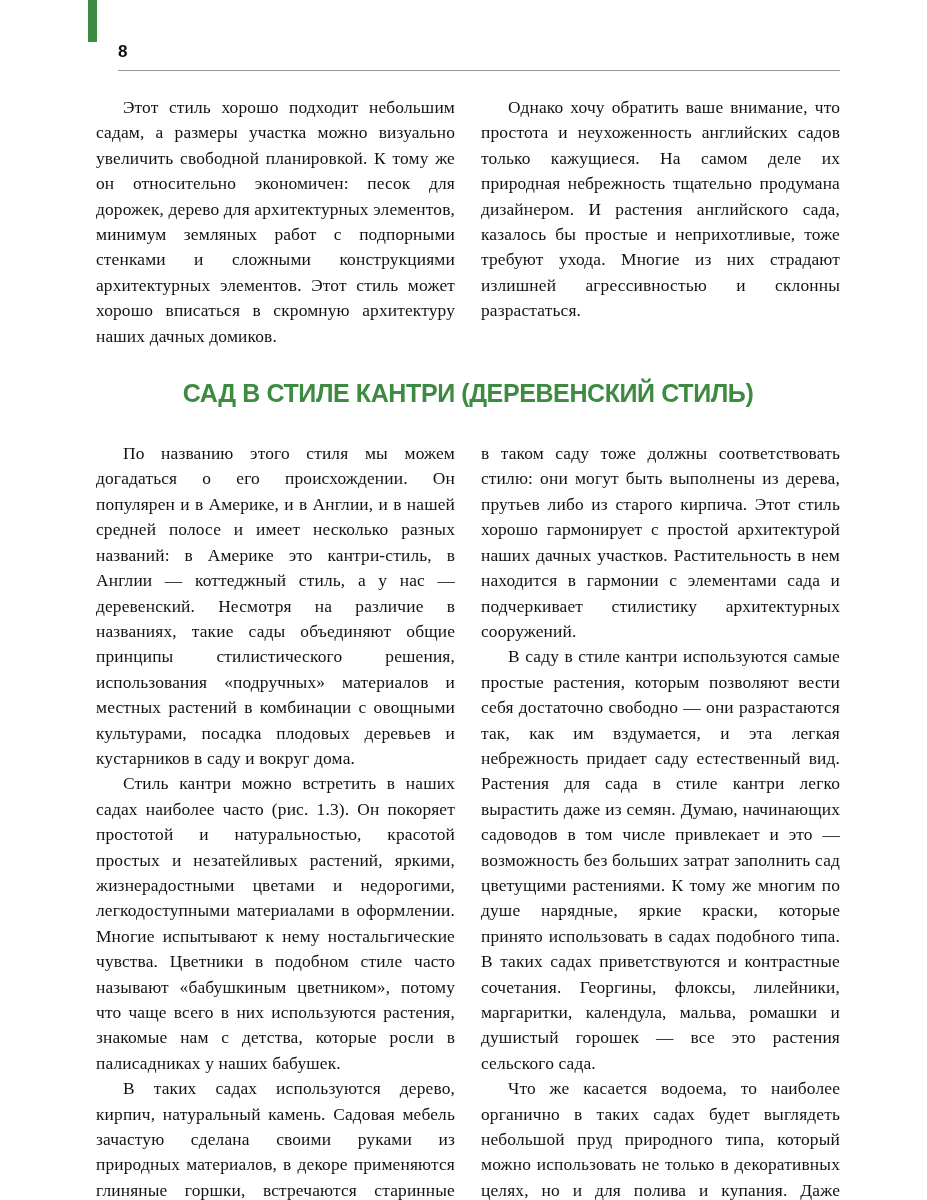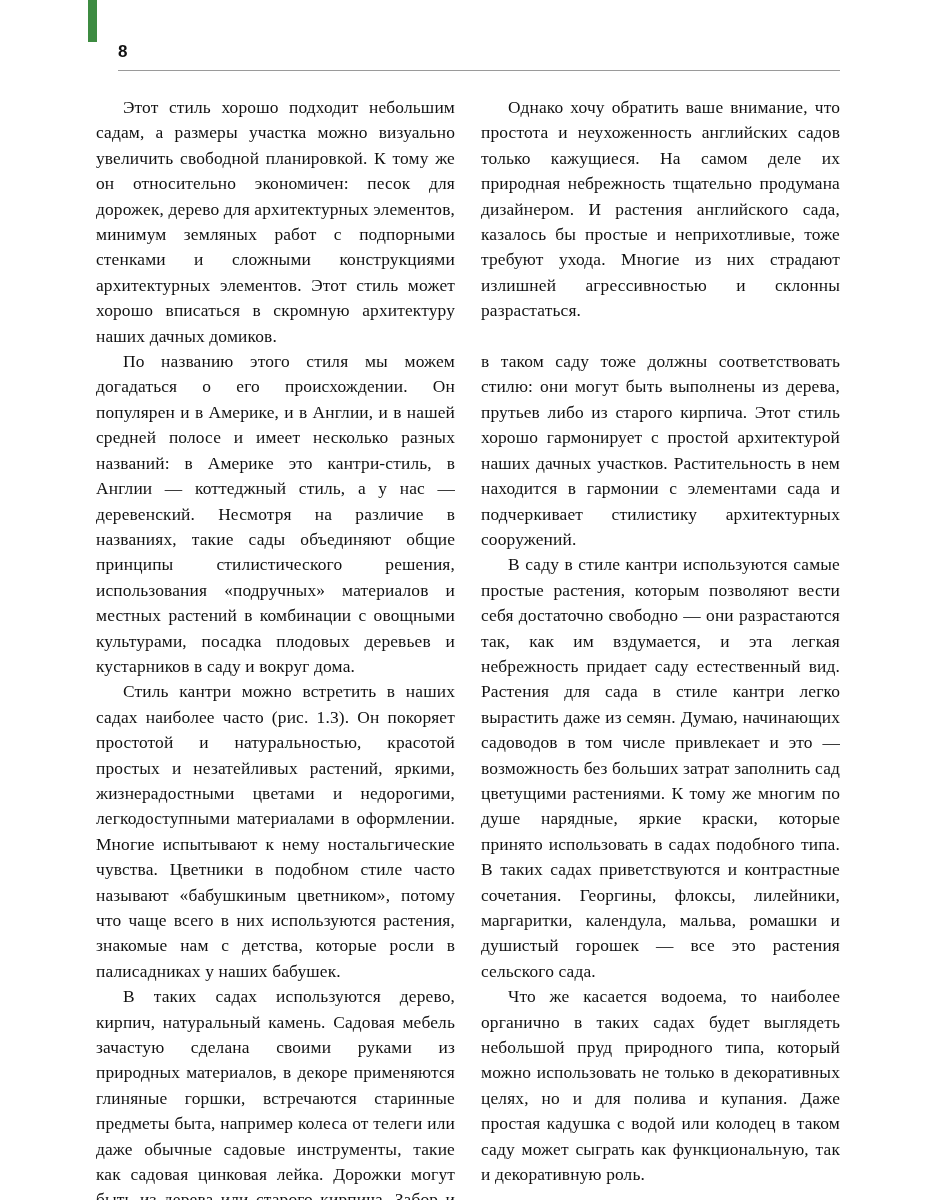--- a/index.html
+++ b/index.html
@@ -97,20 +97,21 @@
 
   <section class="two-col intro">
     <div class="col">
       <p class="indent">Этот стиль хорошо подходит небольшим садам, а размеры участка можно визуально увеличить свободной планировкой. К тому же он относительно экономичен: песок для дорожек, дерево для архитектурных элементов, минимум земляных работ с подпорными стенками и сложными конструкциями архитектурных элементов. Этот стиль может хорошо вписаться в скромную архитектуру наших дачных домиков.</p>
     </div>
     <div class="col">
       <p class="indent">Однако хочу обратить ваше внимание, что простота и неухоженность английских садов только кажущиеся. На самом деле их природная небрежность тщательно продумана дизайнером. И растения английского сада, казалось бы простые и неприхотливые, тоже требуют ухода. Многие из них страдают излишней агрессивностью и склонны разрастаться.</p>
     </div>
   </section>
 
+  <h1 class="section-heading">САД В СТИЛЕ КАНТРИ (ДЕРЕВЕНСКИЙ СТИЛЬ)</h1>
 
   <section class="two-col">
     <div class="col">
       <p class="indent">По названию этого стиля мы можем догадаться о его происхождении. Он популярен и в Америке, и в Англии, и в нашей средней полосе и имеет несколько разных названий: в Америке это кантри-стиль, в Англии — коттеджный стиль, а у нас — деревенский. Несмотря на различие в названиях, такие сады объединяют общие принципы стилистического решения, использования «подручных» материалов и местных растений в комбинации с овощными культурами, посадка плодовых деревьев и кустарников в саду и вокруг дома.</p>
       <p class="indent">Стиль кантри можно встретить в наших садах наиболее часто (рис. 1.3). Он покоряет простотой и натуральностью, красотой простых и незатейливых растений, яркими, жизнерадостными цветами и недорогими, легкодоступными материалами в оформлении. Многие испытывают к нему ностальгические чувства. Цветники в подобном стиле часто называют «бабушкиным цветником», потому что чаще всего в них используются растения, знакомые нам с детства, которые росли в палисадниках у наших бабушек.</p>
       <p class="indent">В таких садах используются дерево, кирпич, натуральный камень. Садовая мебель зачастую сделана своими руками из природных материалов, в декоре применяются глиняные горшки, встречаются старинные предметы быта, например колеса от телеги или даже обычные садовые инструменты, такие как садовая цинковая лейка. Дорожки могут быть из дерева или старого кирпича. Забор и ограда</p>
     </div>
     <div class="col">
       <p>в таком саду тоже должны соответствовать стилю: они могут быть выполнены из дерева, прутьев либо из старого кирпича. Этот стиль хорошо гармонирует с простой архитектурой наших дачных участков. Растительность в нем находится в гармонии с элементами сада и подчеркивает стилистику архитектурных сооружений.</p>
       <p class="indent">В саду в стиле кантри используются самые простые растения, которым позволяют вести себя достаточно свободно — они разрастаются так, как им вздумается, и эта легкая небрежность придает саду естественный вид. Растения для сада в стиле кантри легко вырастить даже из семян. Думаю, начинающих садоводов в том числе привлекает и это — возможность без больших затрат заполнить сад цветущими растениями. К тому же многим по душе нарядные, яркие краски, которые принято использовать в садах подобного типа. В таких садах приветствуются и контрастные сочетания. Георгины, флоксы, лилейники, маргаритки, календула, мальва, ромашки и душистый горошек — все это растения сельского сада.</p>

